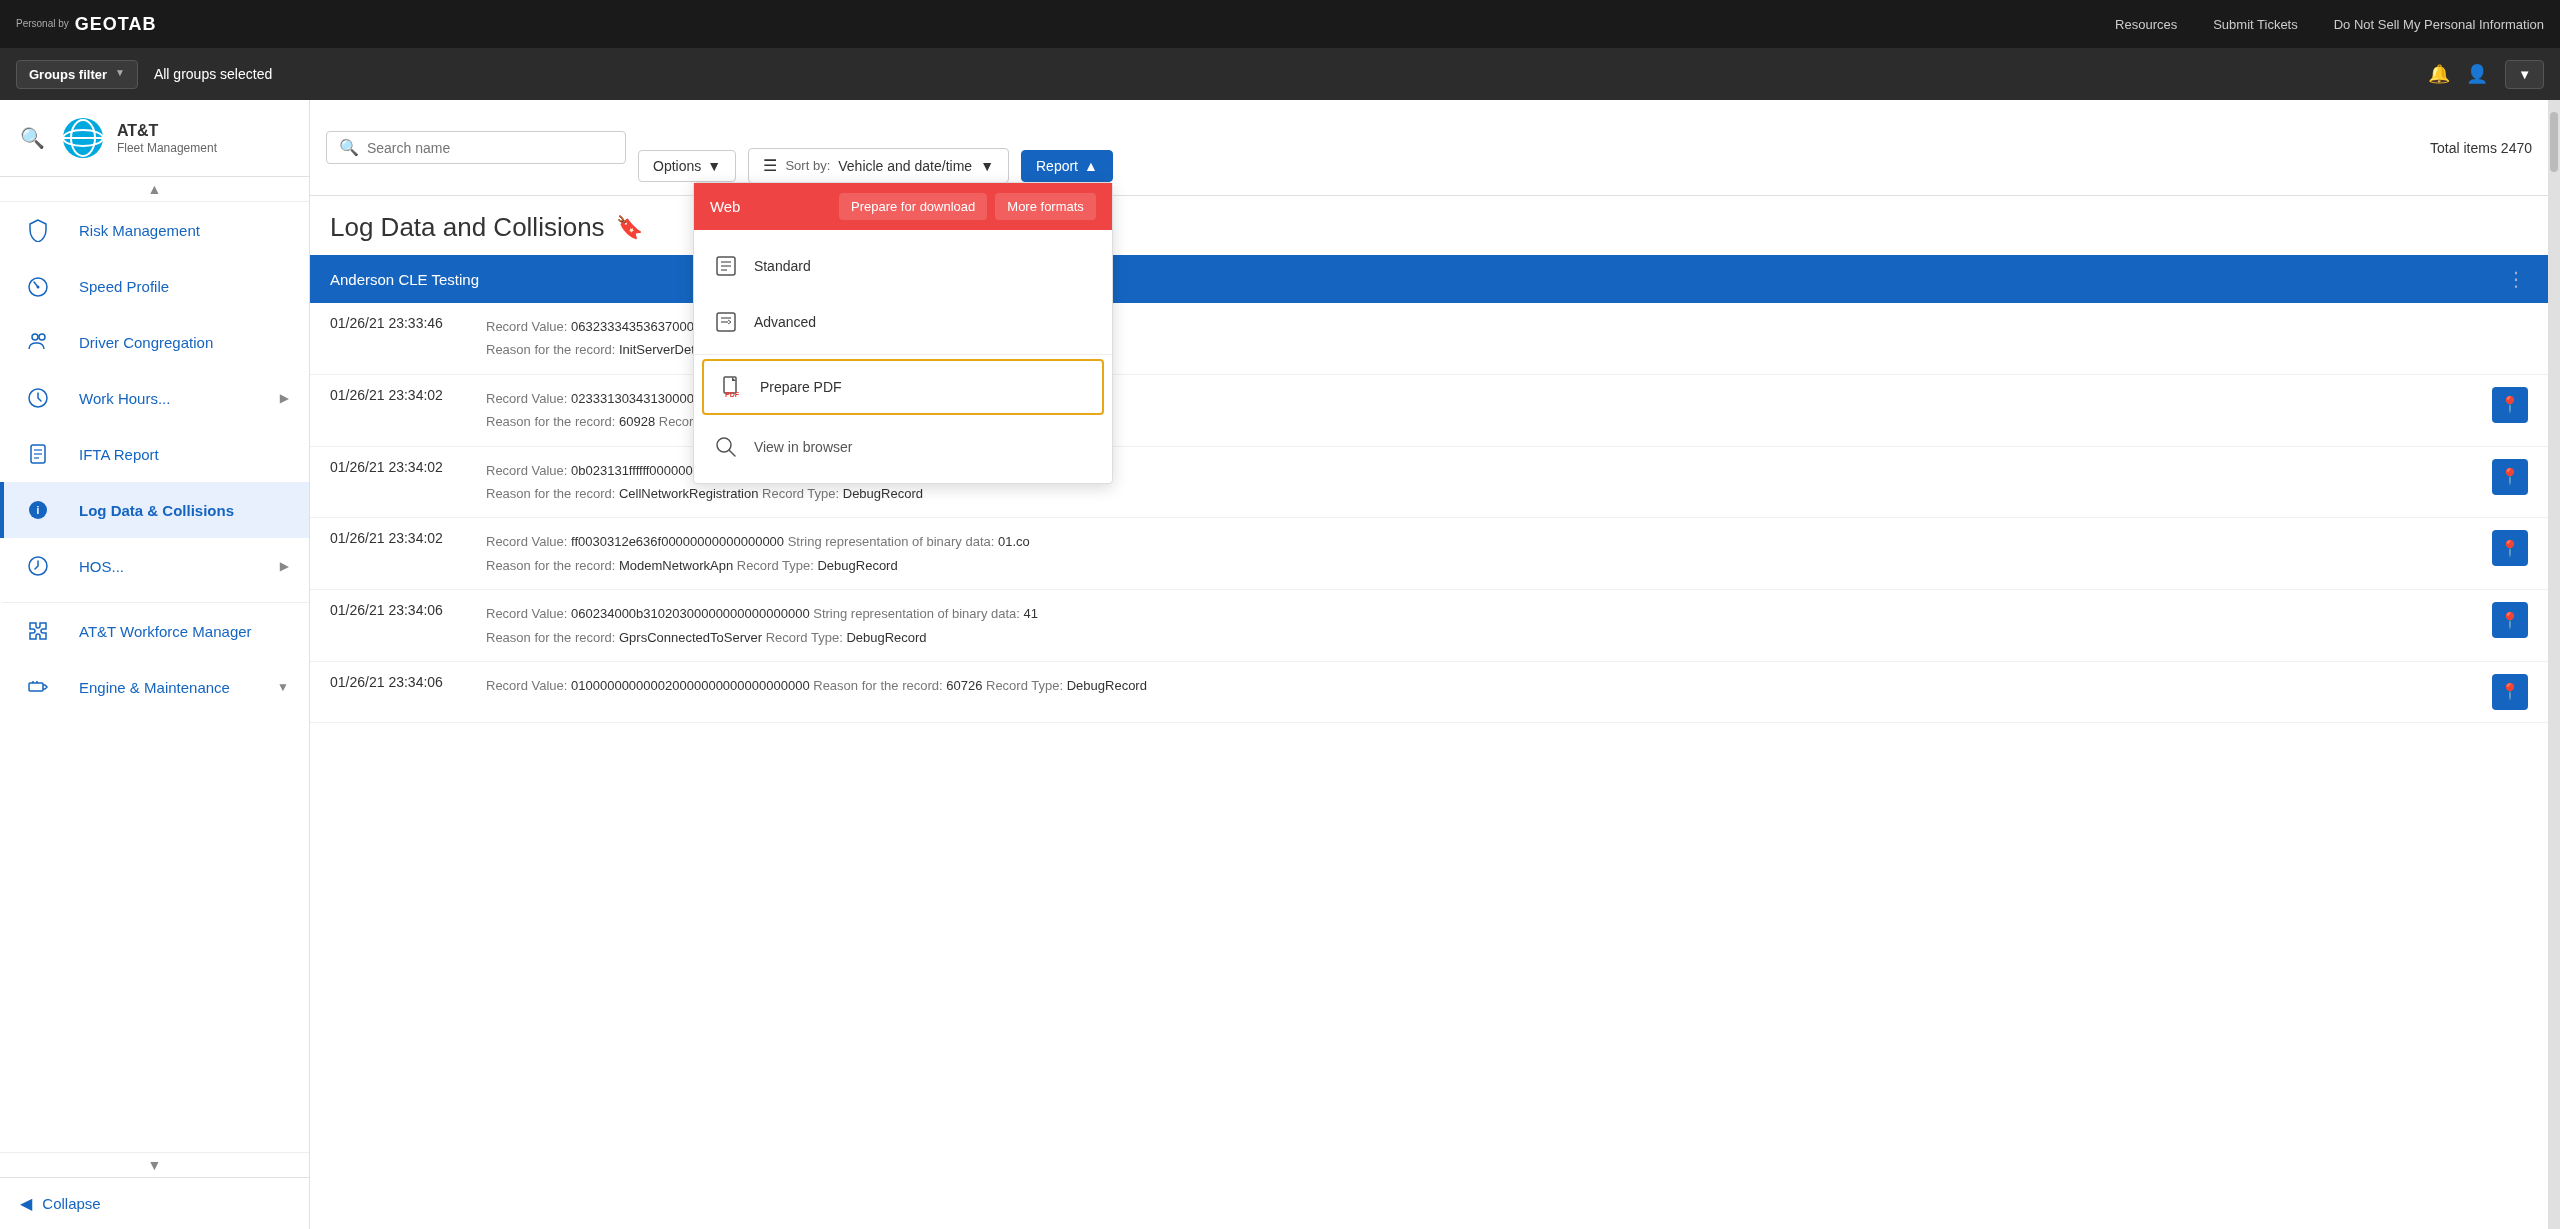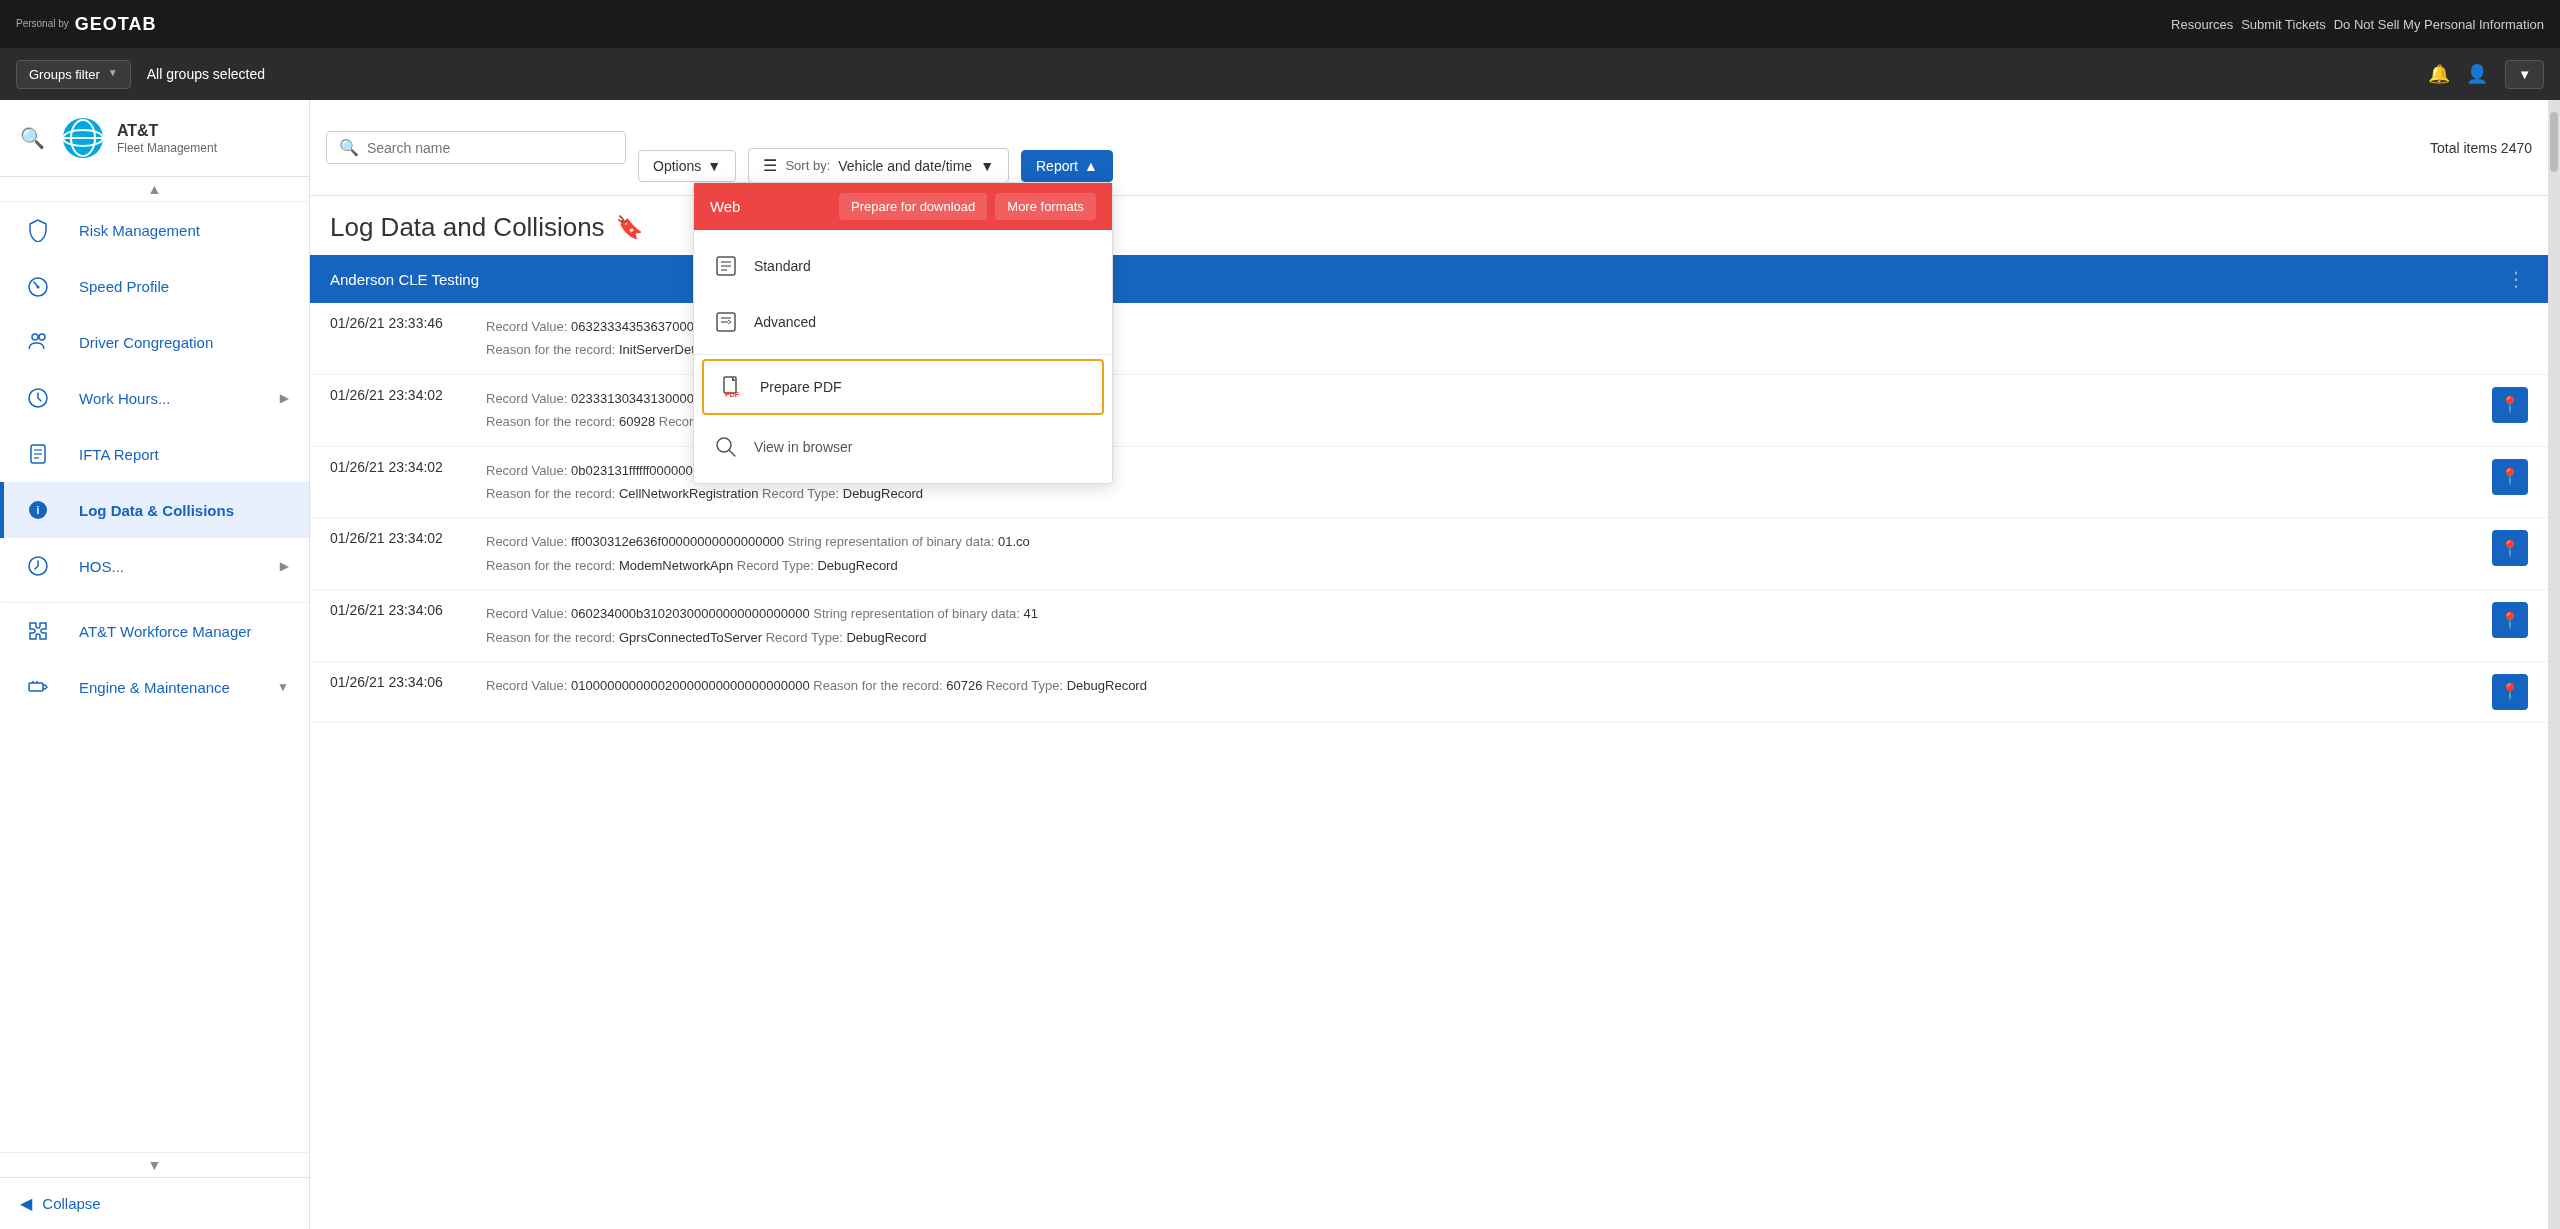--- a/index.html
+++ b/index.html
@@ -13,21 +13,21 @@
       align-items: center;
       justify-content: space-between;
       padding: 0 16px;
       color: #fff;
       flex-shrink: 0;
     }
     .top-nav-left { display: flex; align-items: center; gap: 8px; }
     .geotab-logo { display: flex; align-items: center; gap: 6px; color: #fff; font-size: 11px; }
     .geotab-logo .powered-by { font-size: 10px; color: #aaa; line-height: 1.2; }
     .geotab-logo .logo-text { font-size: 18px; font-weight: 700; color: #fff; letter-spacing: 1px; }
-    .top-nav-right { display: flex; align-items: center; gap: 8px; font-size: 13px; }
+    .top-nav-right { display: flex; align-items: center; gap: 36px; font-size: 13px; }
     .top-nav-right a { color: #ccc; text-decoration: none; cursor: pointer; }
 
     
     .groups-bar {
       background: #2c2c2c;
       height: 52px;
       display: flex;
       align-items: center;
       padding: 0 16px;
       gap: 16px;
@@ -36,20 +36,21 @@
       background: #3a3a3a;
       border: 1px solid #555;
       color: #fff;
       padding: 6px 12px;
       border-radius: 4px;
       cursor: pointer;
       display: flex;
       align-items: flex-start;
       gap: 8px;
       font-size: 13px;
+      font-weight: bold;
     }
     .groups-filter-btn .chevron { font-size: 10px; color: #aaa; }
     .groups-selected-text { color: #fff; font-size: 14px; }
     .groups-bar-right { margin-left: auto; display: flex; align-items: center; gap: 16px; }
     .bell-icon { color: #fff; font-size: 18px; cursor: pointer; }
     .user-icon { color: #fff; font-size: 18px; cursor: pointer; }
     .user-dropdown { background: #3a3a3a; border: 1px solid #555; color: #fff; padding: 6px 12px; border-radius: 4px; cursor: pointer; display: flex; align-items: center; gap: 8px; font-size: 13px; }
 
     
     .main-layout { display: flex; height: calc(100vh - 100px); }

